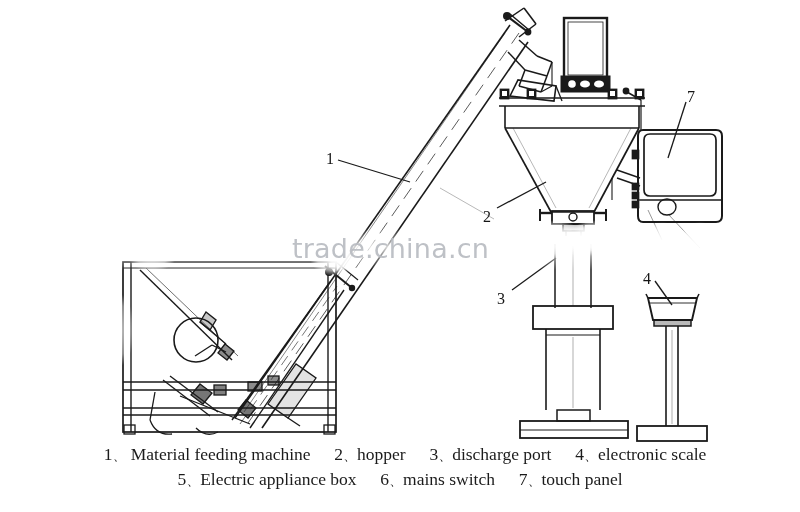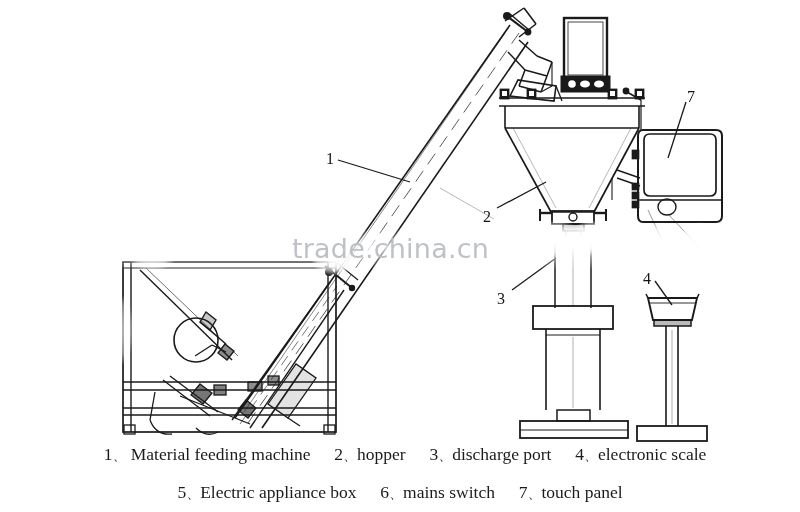--- a/index.html
+++ b/index.html
@@ -50,21 +50,21 @@
     text-align: center;
   }
   .caption-line {
     font-family: "Liberation Serif", serif;
     font-size: 17.5px;
     color: #1b1b1b;
     white-space: nowrap;
     line-height: 1.0;
   }
   .caption-line.l1 { letter-spacing: 0px; margin-left: 10px; }
-  .caption-line.l2 { margin-top: 20px; }
+  .caption-line.l2 { margin-top: 7px; }
   .cap-item { display: inline-block; }
   .cap-num { font-family: "Liberation Serif", serif; }
   .cap-sep { font-family: "DejaVu Sans", sans-serif; font-size: 14px; }
   .cap-gap { display: inline-block; width: 15px; }
   .lbl {
     position: absolute;
     font-family: "Liberation Serif", serif;
     font-size: 16px;
     color: #151515;
   }

